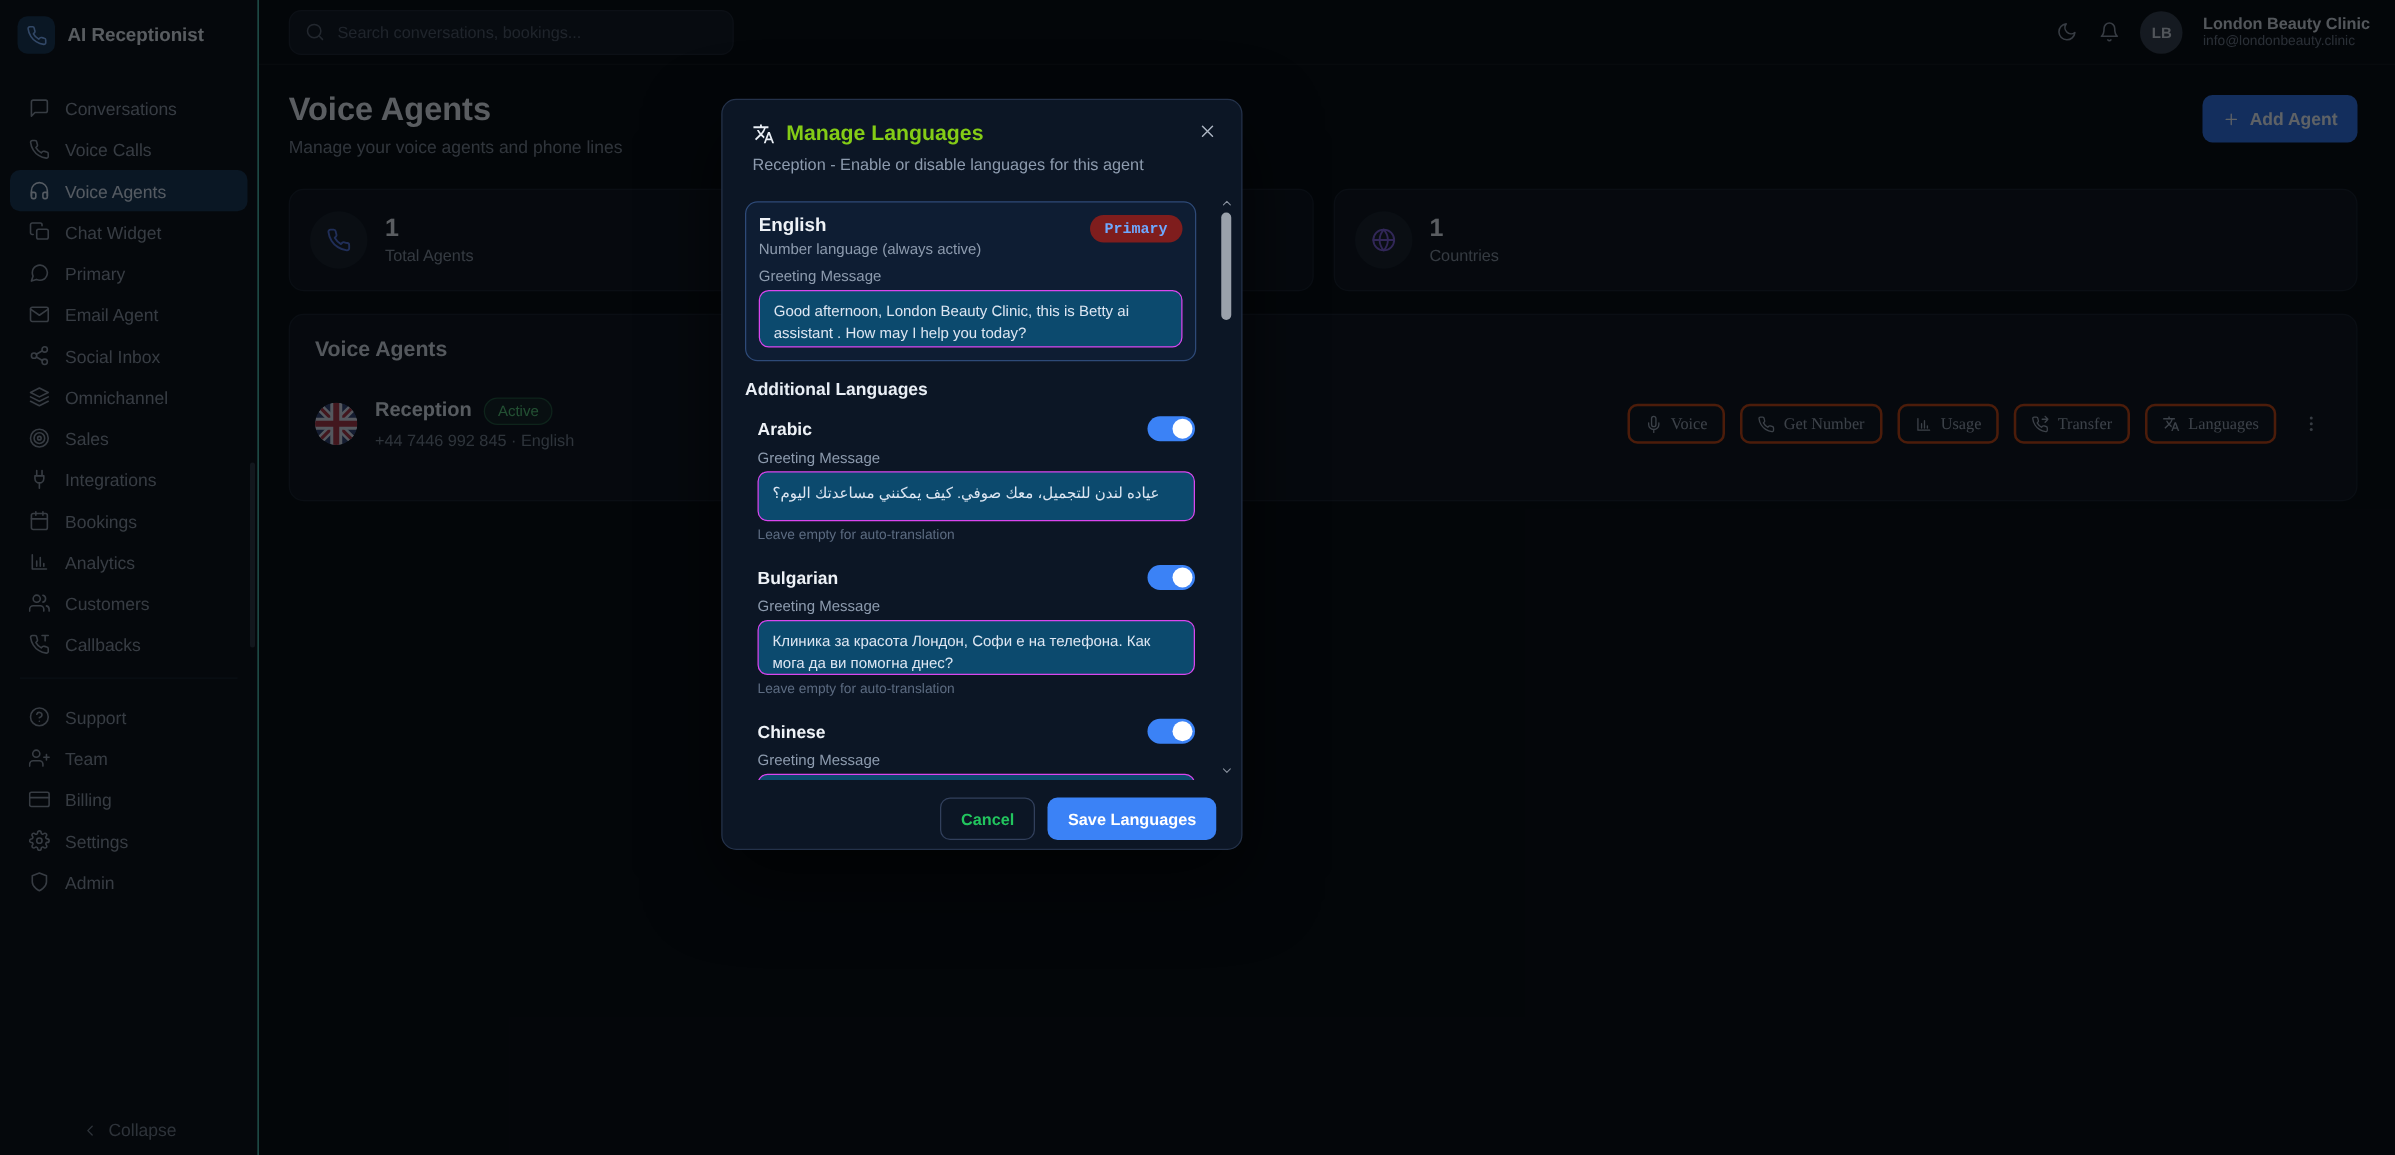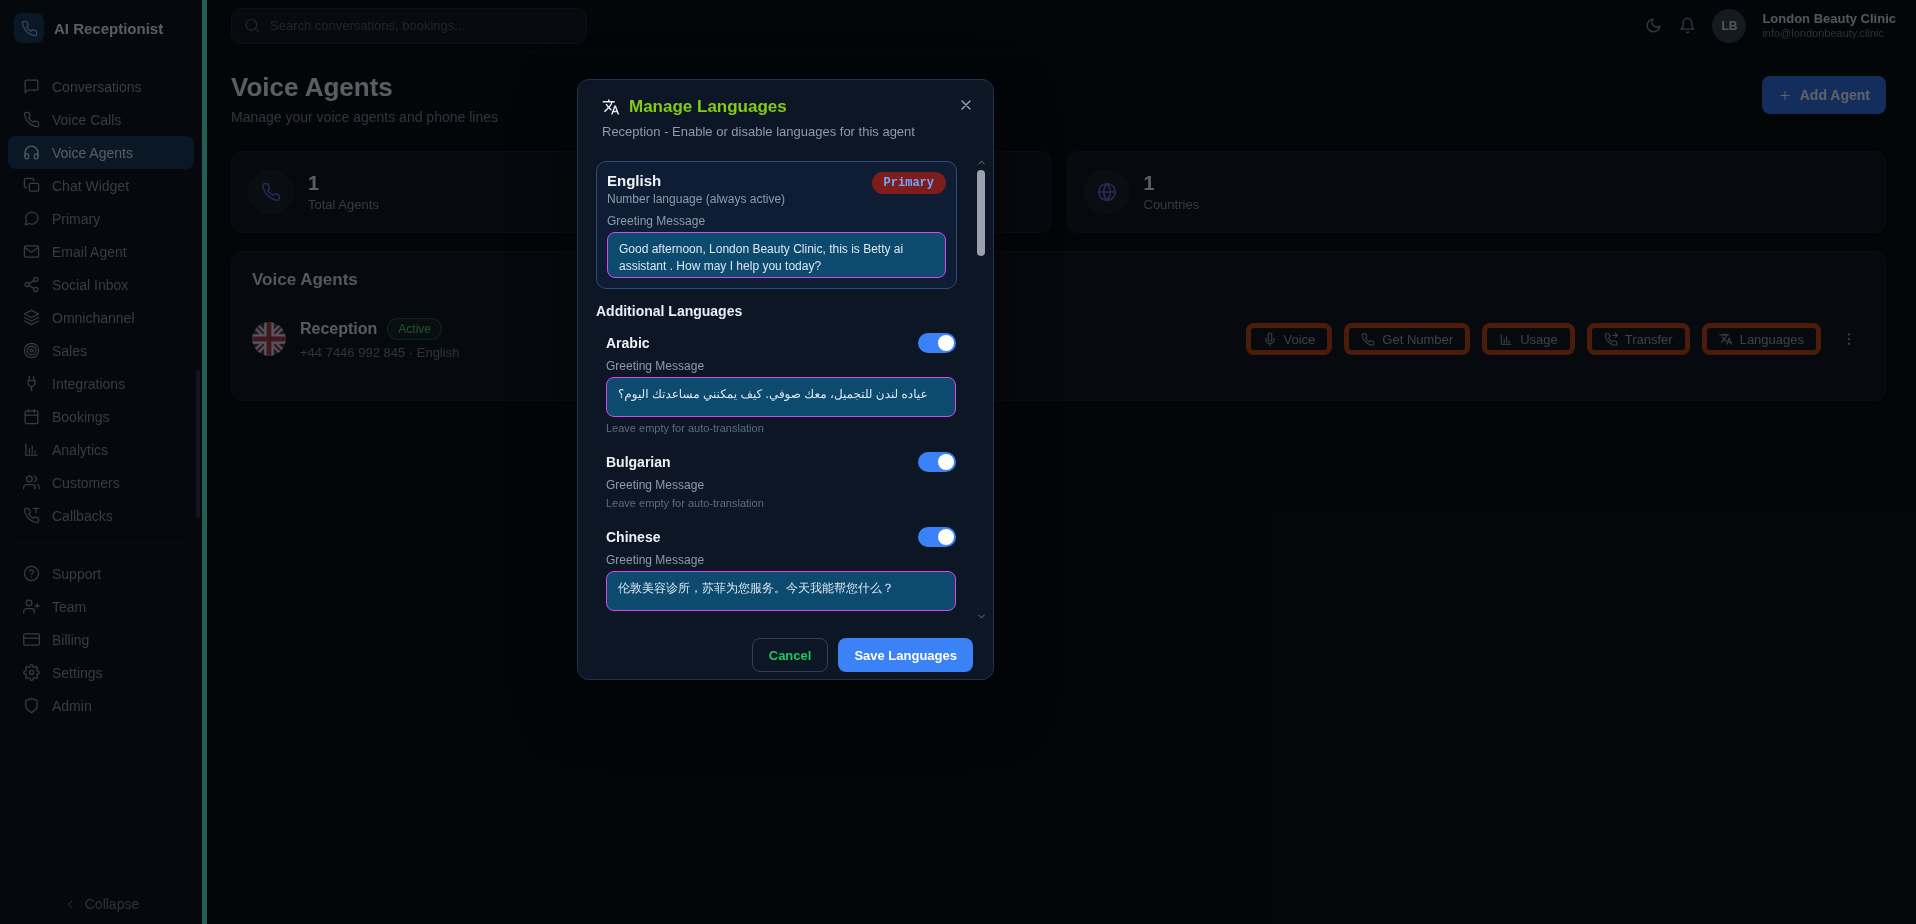--- a/index.html
+++ b/index.html
@@ -2,21 +2,21 @@
 <html><head>
 <meta charset="utf-8">
 <style>
   * { margin:0; padding:0; box-sizing:border-box; }
   html,body { width:1916px; height:924px; overflow:hidden; background:#05070a;
     font-family:"Liberation Sans", sans-serif; }
   .screen { position:absolute; inset:0; display:flex; }
 
   
   .sidebar { position:relative; width:207px; height:100%; background:#090c11;
-    border-right:5px solid #5eead4; flex:none; }
+    border-right:1px solid #5eead4; flex:none; }
   .brand { display:flex; align-items:center; gap:10px; padding:13px 14px; }
   .brand-icon { width:30px; height:30px; border-radius:8px; background:#173least; background:#16324f;
     display:flex; align-items:center; justify-content:center; color:#7fb3ff; }
   .brand-name { font-size:15px; font-weight:bold; color:#e3e7ec; }
   .nav { margin-top:14px; padding:0 8px; }
   .nav-item { display:flex; align-items:center; gap:12px; height:33px; padding:0 14px;
     border-radius:8px; color:#8b93a0; font-size:14px; cursor:pointer; }
   .nav-item .lbl { white-space:nowrap; }
   .nav-item.active { background:#16324f; color:#d9e4f2; }
   .icw { display:flex; align-items:center; justify-content:center; width:18px; height:18px; flex:none; }
@@ -69,23 +69,23 @@
   .section-title { font-size:17px; font-weight:bold; color:#d7dce4; }
   .agent-row { display:flex; align-items:center; margin-top:28px; }
   .flag { width:34px; height:34px; border-radius:50%; overflow:hidden; flex:none; }
   .agent-info { margin-left:14px; }
   .agent-name-line { display:flex; align-items:center; gap:10px; }
   .agent-name { font-size:16px; font-weight:bold; color:#dfe5ec; }
   .badge-active { font-size:12px; color:#57c776; background:rgba(74,222,128,0.08);
     border:1px solid rgba(74,222,128,0.28); border-radius:999px; padding:3px 10px; }
   .agent-phone { font-size:13px; color:#747e8b; margin-top:5px; }
   .agent-actions { margin-left:auto; display:flex; align-items:center; gap:12px; }
-  .btn-ghost { display:flex; align-items:center; gap:7px; background:#0d1219; border:5px solid #c2410c;
+  .btn-ghost { display:flex; align-items:center; gap:7px; background:#0d1219; border:2px solid #c2410c;
     border-radius:8px; height:32px; padding:0 12px; color:#99a2b0; font-size:13px;
-    font-family:Liberation Sans, sans-serif; cursor:pointer; }
+    font-family:Liberation Serif, serif; cursor:pointer; }
   .btn-kebab { background:none; border:none; color:#8b93a0; font-size:16px; cursor:pointer; padding:4px 8px; }
 
   
   .backdrop { position:absolute; inset:0; background:rgba(4,6,10,0.62); }
   .modal { position:absolute; left:577px; top:79px; width:417px; height:601px; background:#0c1625;
     border:1px solid #24324a; border-radius:12px; box-shadow:0 24px 60px rgba(0,0,0,0.6); }
   .modal-head { position:relative; padding:17px 24px 0; }
   .modal-title-row { display:flex; align-items:center; gap:9px; color:#e9eef5; }
   .modal-title { font-size:17px; font-weight:bold; color:#84cc16; }
   .modal-sub { font-size:13px; color:#8d9bae; margin-top:7px; }
@@ -547,20 +547,21 @@
     </div>
 
     <div class="lang-block" style="margin-top:18px;">
       <div class="row">
         <span class="lang-name">Bulgarian</span>
         <div class="toggle">
             <div class="knob"></div>
           </div>
       </div>
       <div class="field-label mt6">Greeting Message</div>
+      <div class="textarea mt4" style="height:44px;">Клиника за красота Лондон, Софи е на телефона. Как мога да ви помогна днес?</div>
       <div class="hint">Leave empty for auto-translation</div>
     </div>
 
     <div class="lang-block" style="margin-top:18px;">
       <div class="row">
         <span class="lang-name">Chinese</span>
         <div class="toggle">
             <div class="knob"></div>
           </div>
       </div>

